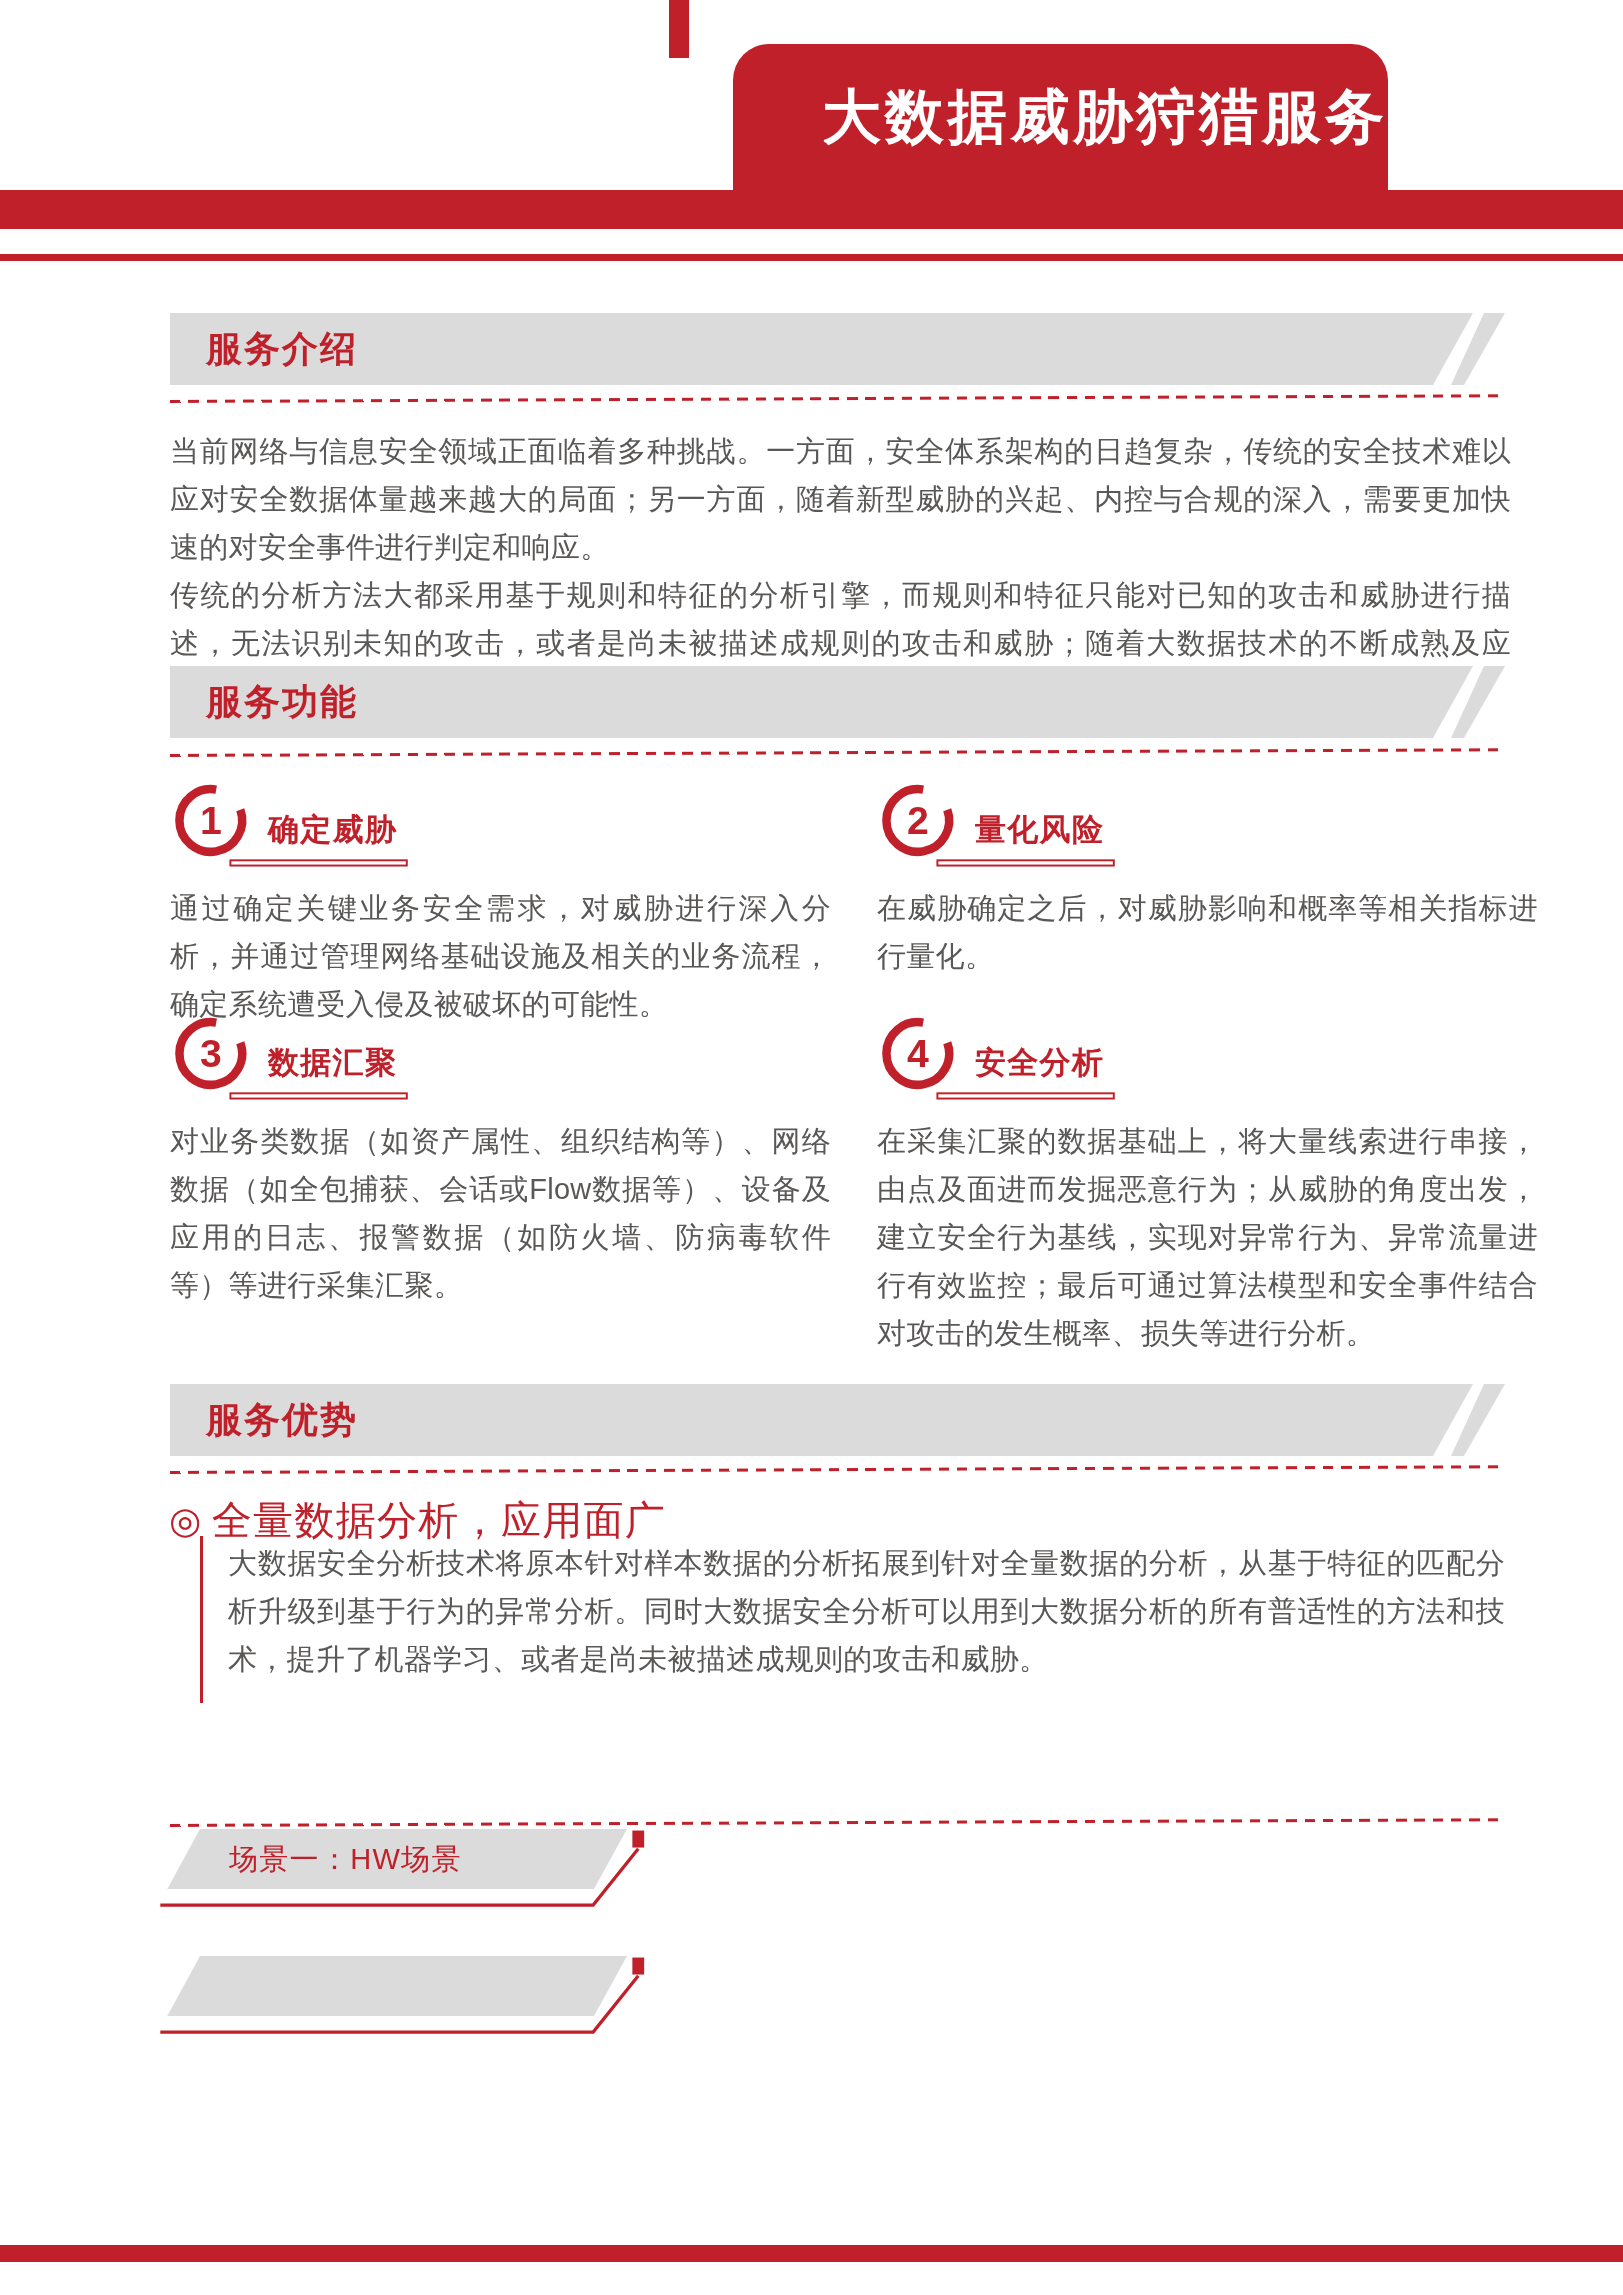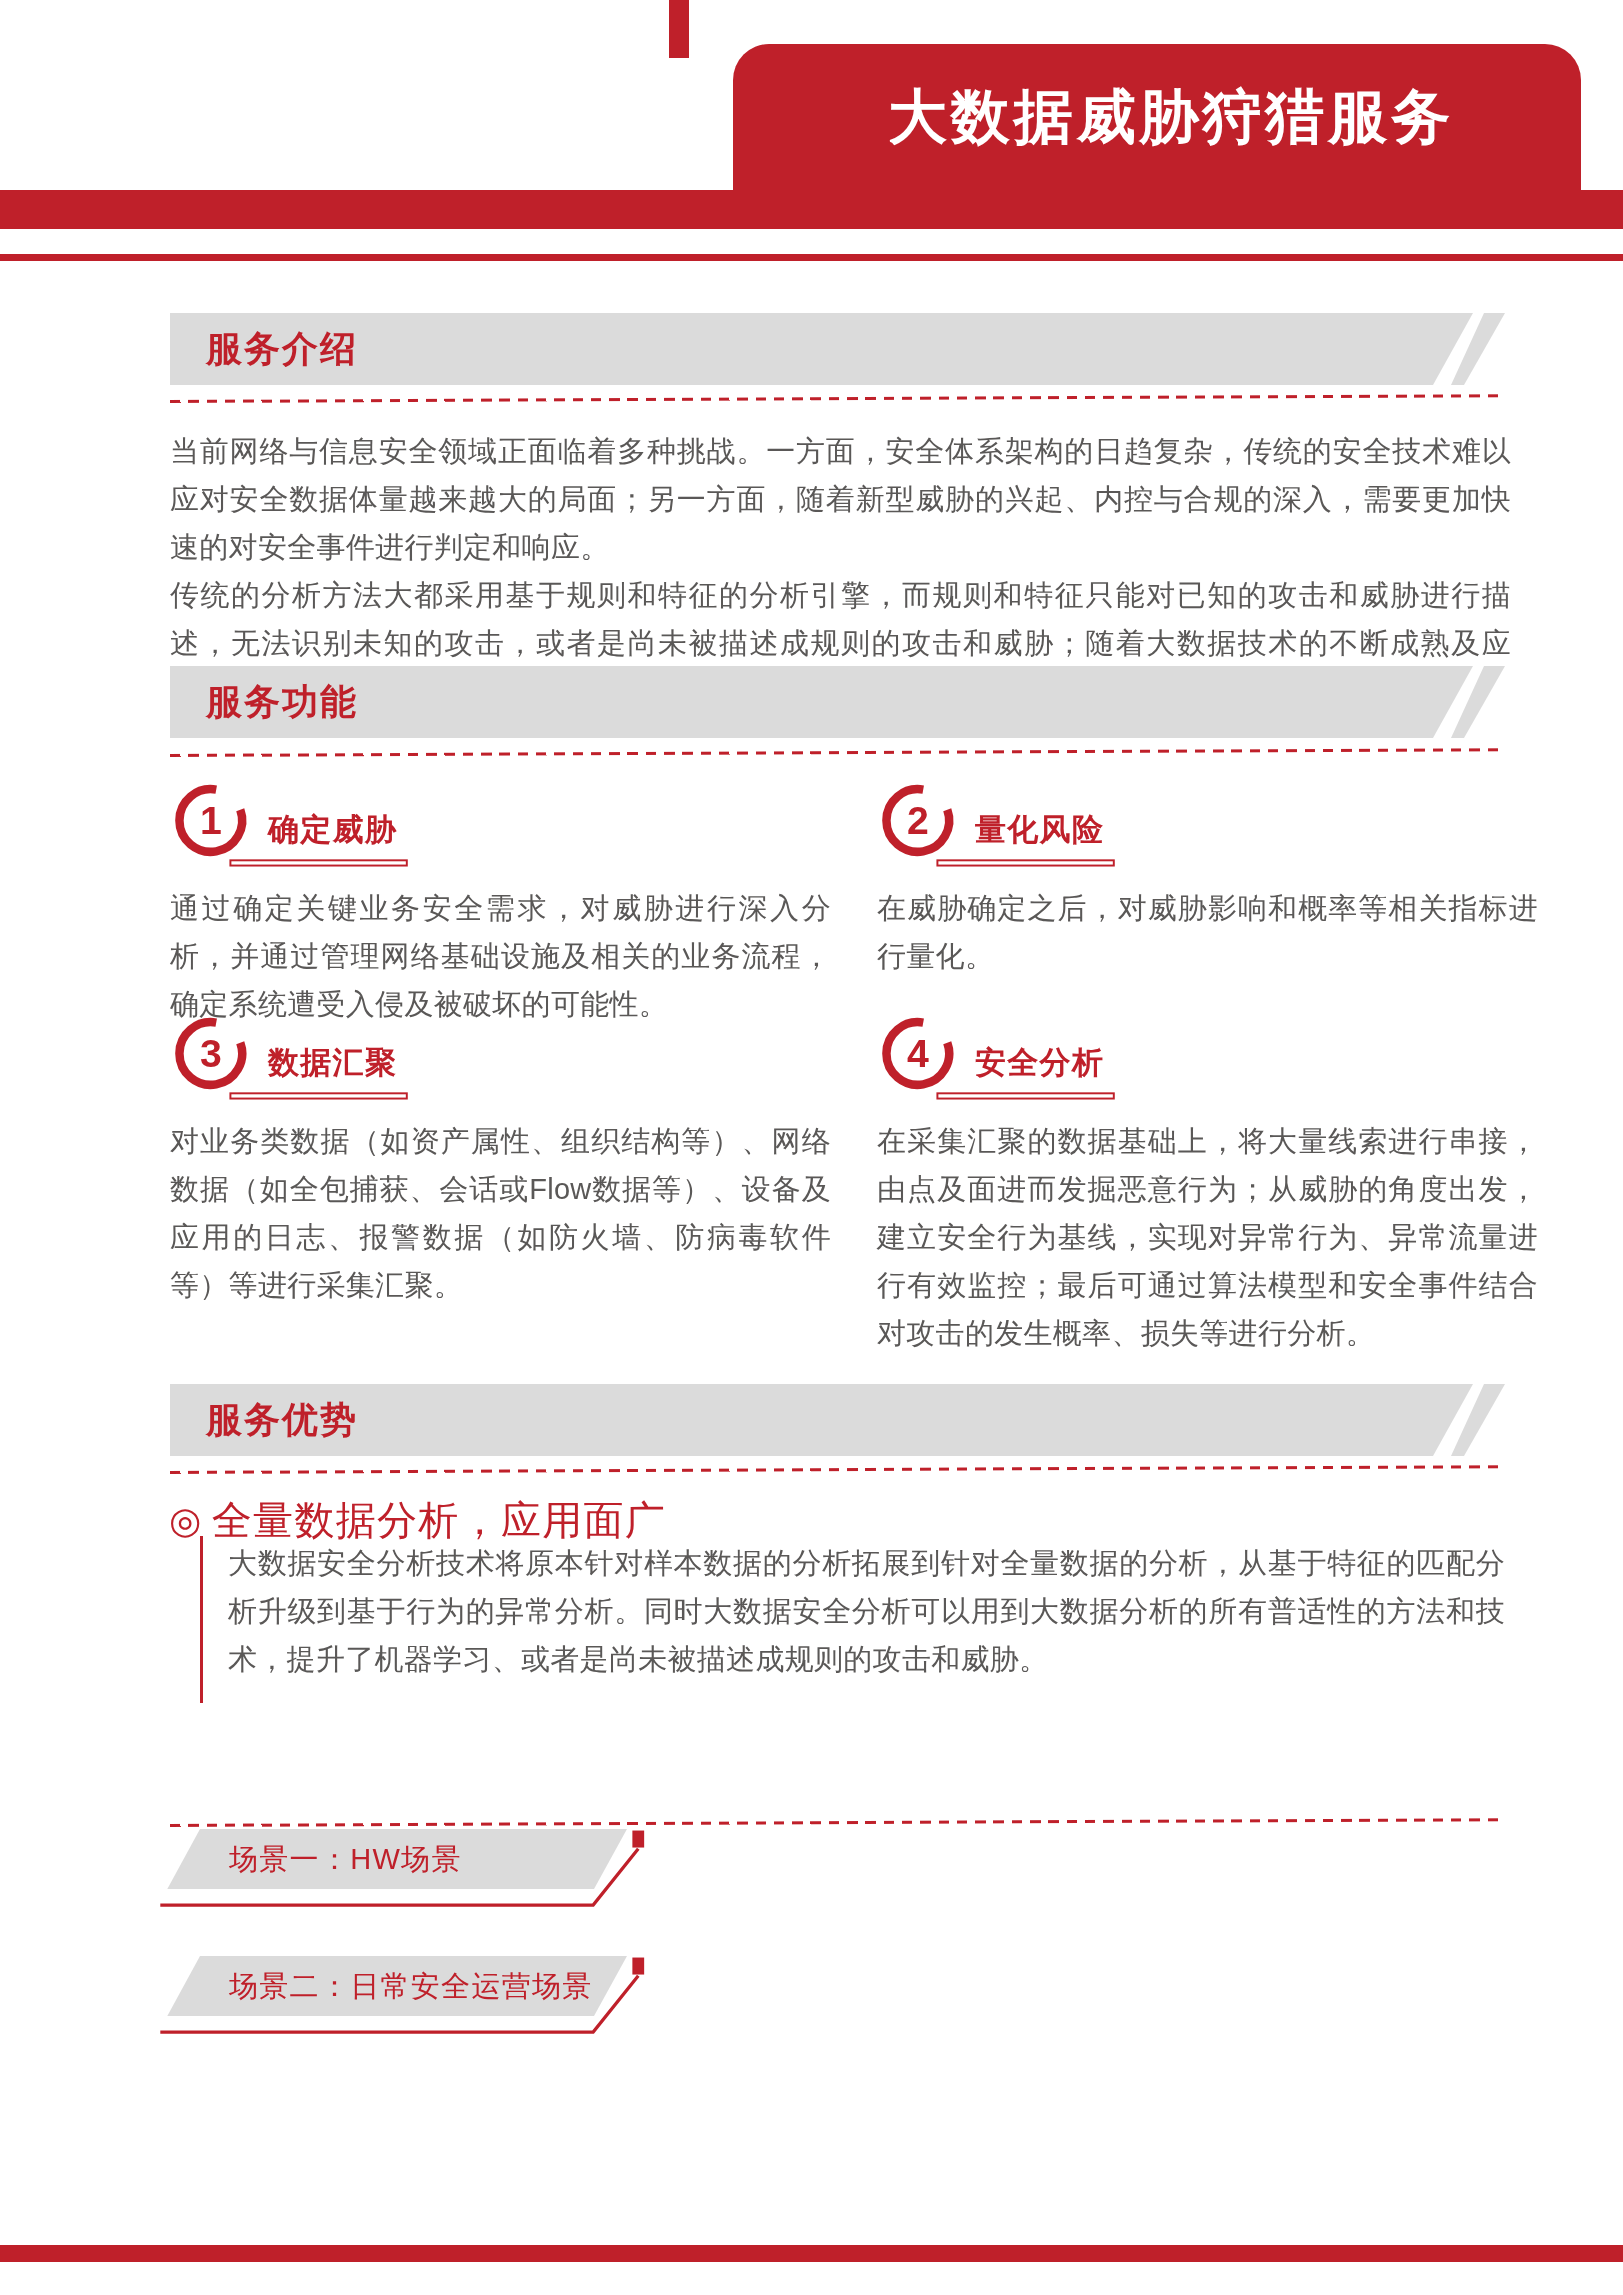--- a/index.html
+++ b/index.html
@@ -11,22 +11,22 @@
   #page{
     position:relative;width:1624px;height:2295px;background:#ffffff;overflow:hidden;
     font-family:"Liberation Sans","DejaVu Sans",sans-serif;margin:0 auto;
   }
   #page *{box-sizing:border-box;}
   .abs{position:absolute;}
 
   
   .top-tick{left:669px;top:0;width:19.6px;height:58px;background:var(--red);}
   .title-banner{
-    left:733px;top:44px;width:848px;height:146px;background:var(--red);
-    border-radius:36px 36px 0 0;display:flex;align-items:center;justify-content:center;padding-left:28px;
+    left:733px;top:44px;width:655px;height:146px;background:var(--red);
+    border-radius:36px 36px 0 0;display:flex;align-items:center;justify-content:flex-end;padding-left:28px;
   }
   .title-banner h1{margin:0;font-size:59px;line-height:1;color:#ffffff;font-weight:700;letter-spacing:3.9px;}
   .bar-thick{left:0;top:190px;width:1624px;height:39px;background:var(--red);}
   .bar-thin{left:0;top:254px;width:1624px;height:7.2px;background:var(--red);}
 
   
   .secbanner{left:170px;width:1335px;height:72px;}
   .secbanner .shape-main{position:absolute;inset:0;background:var(--gray);
     clip-path:polygon(0 0,1303px 0,1263px 72px,0 72px);}
   .secbanner .shape-tip{position:absolute;inset:0;background:var(--gray);
@@ -160,19 +160,18 @@
     </svg>
     <div class="label">场景一：HW场景</div>
   </div>
 
   <div class="abs scenario" style="top:1956px">
     <div class="para"></div>
     <svg width="510" height="92" viewBox="0 0 780 140">
       <polyline points="2,116 664,116 733,30" fill="none" stroke="#bf202a" stroke-width="5"></polyline>
       <rect x="724" y="2" width="18" height="26" fill="#bf202a"></rect>
     </svg>
-    <div class="label">场景二：日常安全运营场景</div>
   </div>
 
   <div class="abs footer-bar"></div>
 
 </div>
 
 
 </body></html>

